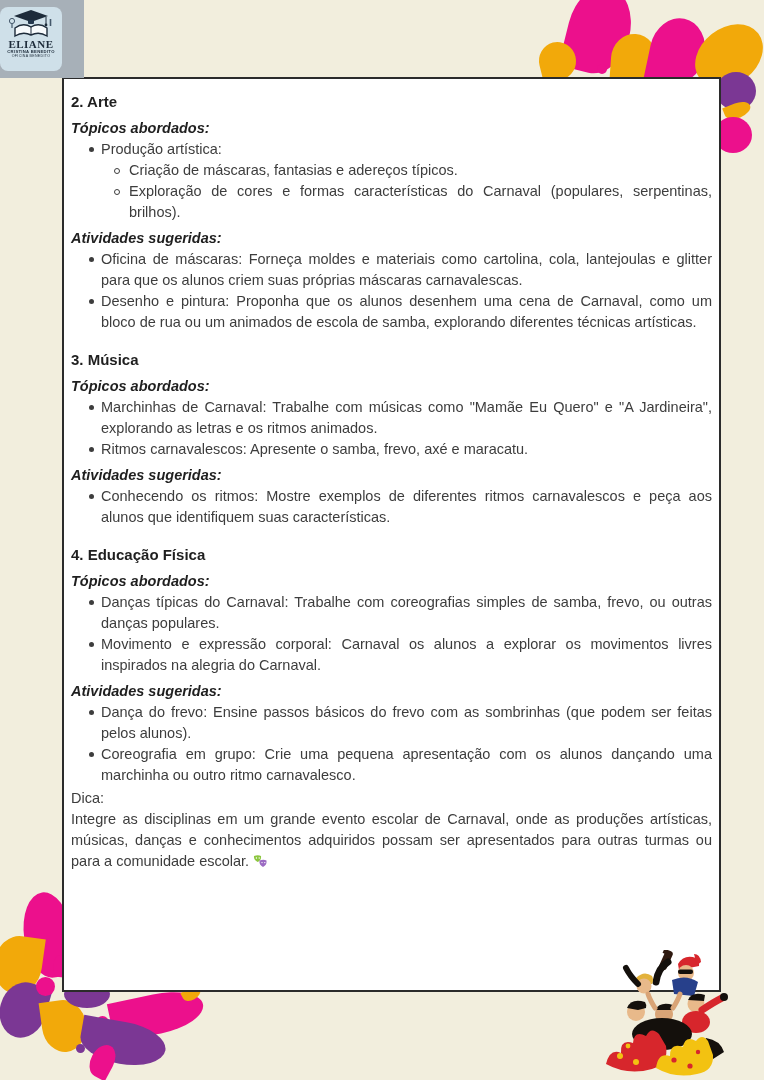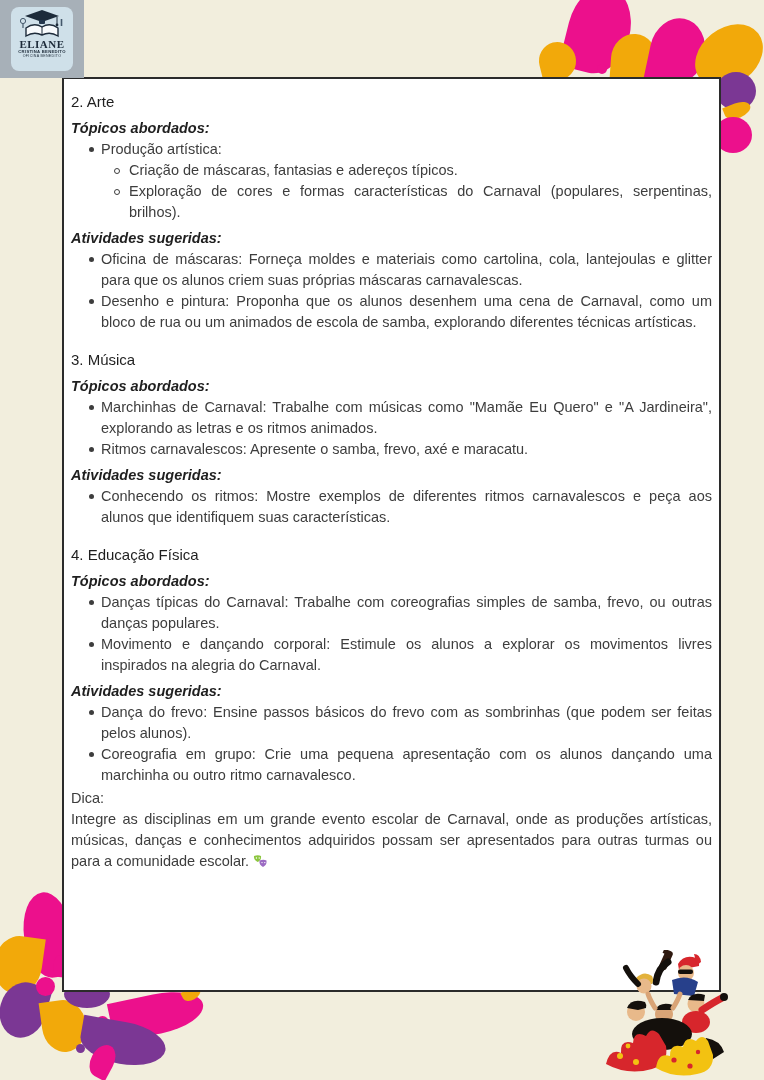--- a/index.html
+++ b/index.html
@@ -16,40 +16,40 @@
   .p{background:var(--purple,#7b3794);}
   .tear-bl{border-radius:50% 50% 50% 0;}  
   .tear-br{border-radius:50% 50% 0 50%;}  
   .tear-tl{border-radius:0 50% 50% 50%;}  
   .tear-tr{border-radius:50% 0 50% 50%;}  
   .round{border-radius:50%;}
   
   .logo-box{
     position:absolute;left:0;top:0;width:84px;height:78px;z-index:3;
     background:var(--logo-bg,#a7b0b8);
-    display:flex;align-items:center;justify-content:center;
+    display:flex;align-items:center;
   }
   .logo-tile{
     width:62px;height:64px;border-radius:8px;
     background:var(--logo-tile,#cfe0e9);
     display:flex;flex-direction:column;align-items:center;justify-content:flex-start;
     padding-top:2px;box-sizing:border-box;
   }
   .logo-name{font-family:"Liberation Serif",serif;font-weight:bold;font-size:11px;
     letter-spacing:.5px;color:var(--logo-text,#1d2b3a);line-height:10px;}
   .logo-sub{font-size:4.2px;font-weight:bold;color:var(--logo-text,#1d2b3a);line-height:5px;letter-spacing:.3px;}
   .logo-sub2{font-size:3.6px;color:var(--logo-text,#1d2b3a);line-height:5px;letter-spacing:.3px;}
   
   .card{
     position:absolute;left:62px;top:77px;width:659px;height:915px;z-index:2;
     background:#ffffff;border:2px solid var(--card-border,#2b2b2b);
     box-sizing:border-box;padding:10px 7px 0 7px;overflow:hidden;
     font-size:14.5px;line-height:21px;
   }
-  .sec-title{font-weight:normal;color:var(--heading,#1f1f1f);font-size:15px;margin:16px 0 6px 0;}
+  .sec-title{font-weight:bold;color:var(--heading,#1f1f1f);font-size:15px;margin:16px 0 6px 0;}
   .sec-title.first{margin-top:2px;}
   .block-h{font-weight:bold;color:var(--heading,#1f1f1f);margin-top:5px;font-style:italic;}
   ul{margin:0;padding:0;list-style:none;}
   ul.l1 > li{position:relative;padding-left:30px;text-align:justify;}
   ul.l1 > li::before{content:"";position:absolute;left:18px;top:8px;width:5px;height:5px;border-radius:50%;background:var(--text,#3d3d3d);}
   ul.l2 > li{position:relative;padding-left:28px;text-align:justify;}
   ul.l2 > li::before{content:"";position:absolute;left:13px;top:7.5px;width:4px;height:4px;border-radius:50%;border:1.4px solid var(--text,#3d3d3d);background:#fff;}
   .tip{margin-top:2px;}
   .tip-text{text-align:justify;margin:0;}
   .masks{display:inline-block;vertical-align:-2px;margin-left:4px;}
@@ -134,21 +134,21 @@
     <ul class="l1">
       <li>Conhecendo os ritmos: Mostre exemplos de diferentes ritmos carnavalescos e peça aos alunos que identifiquem suas características.</li>
     </ul>
   </div>
 
   <div>
     <div class="sec-title">4. Educação Física</div>
     <div class="block-h">Tópicos abordados:</div>
     <ul class="l1">
       <li>Danças típicas do Carnaval: Trabalhe com coreografias simples de samba, frevo, ou outras danças populares.</li>
-      <li>Movimento e dançando corporal: Estimule os alunos a explorar os movimentos livres inspirados na alegria do Carnaval.</li>
+      <li>Movimento e expressão corporal: Carnaval os alunos a explorar os movimentos livres inspirados na alegria do Carnaval.</li>
     </ul>
     <div class="block-h">Atividades sugeridas:</div>
     <ul class="l1">
       <li>Dança do frevo: Ensine passos básicos do frevo com as sombrinhas (que podem ser feitas pelos alunos).</li>
       <li>Coreografia em grupo: Crie uma pequena apresentação com os alunos dançando uma marchinha ou outro ritmo carnavalesco.</li>
     </ul>
   </div>
 
   <div class="tip">
     <div>Dica:</div>

